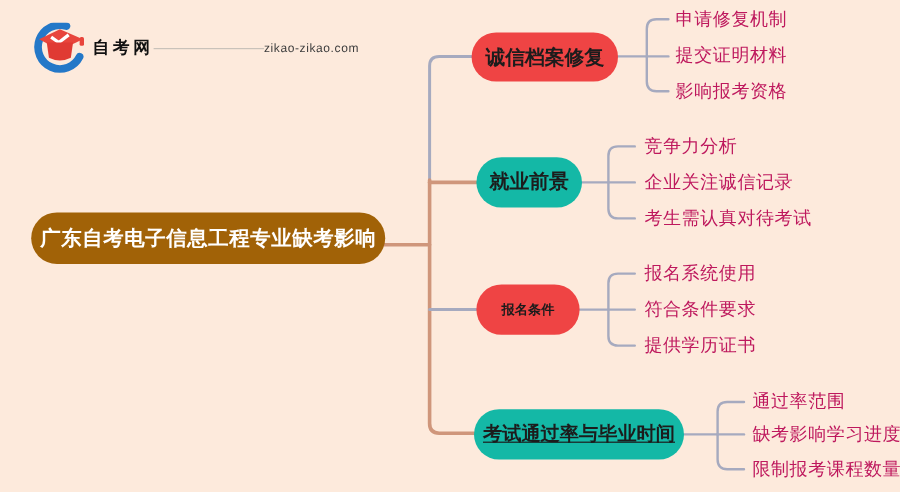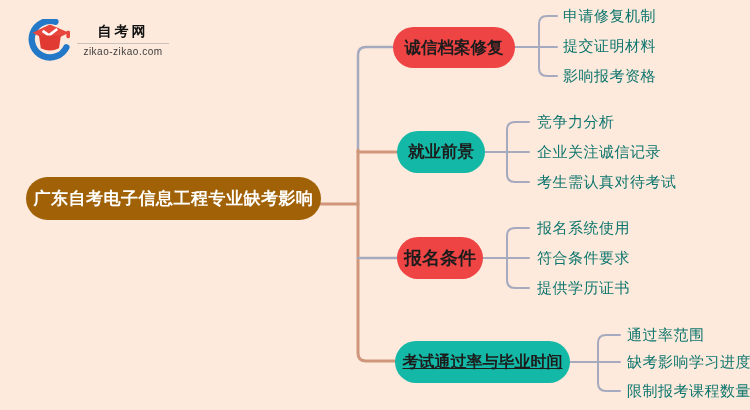--- a/index.html
+++ b/index.html
@@ -19,29 +19,29 @@
     white-space:nowrap;
   }
   .node.root{
     left:26px;top:177px;width:295px;height:43px;
     background:#a16207;color:#ffffff;font-size:17px;letter-spacing:.5px;
   }
   .node.lav{background:#ef4444;}
   .node.sal{background:#14b8a6;}
   .node.b1{left:393px;top:27px;width:122px;height:41px;font-size:16.5px;}
   .node.b2{left:397px;top:131px;width:88px;height:42px;font-size:16.5px;}
-  .node.b3{left:397px;top:237px;width:86px;height:42px;font-size:18px;}
+  .node.b3{left:397px;top:237px;width:86px;height:42px;font-size:11px;}
   .node.b4{left:395px;top:341px;width:175px;height:42px;font-size:16px;text-decoration:underline;}
   .leaf{
     position:absolute;z-index:2;transform:translateY(-50%);
-    font-size:15px;color:#0f766e;white-space:nowrap;letter-spacing:.5px;
+    font-size:15px;color:#be185d;white-space:nowrap;letter-spacing:.5px;
   }
   
   .logo{position:absolute;left:27px;top:19px;z-index:3;display:flex;align-items:center;gap:6px;}
-  .logo-text{display:flex;flex-direction:column;align-items:center;}
+  .logo-text{display:flex;flex-direction:row;align-items:center;}
   .logo-name{font-size:14px;font-weight:bold;color:#111;letter-spacing:3px;}
   .logo-rule{width:92px;height:1px;background:#c9c2ba;margin:2px 0 2px 0;}
   .logo-url{font-size:10px;color:#3d3d3d;letter-spacing:.5px;}
 </style>
 </head>
 <body>
 
 <div id="canvas">
 
   <svg class="lines" width="750" height="410" viewBox="0 0 750 410">

